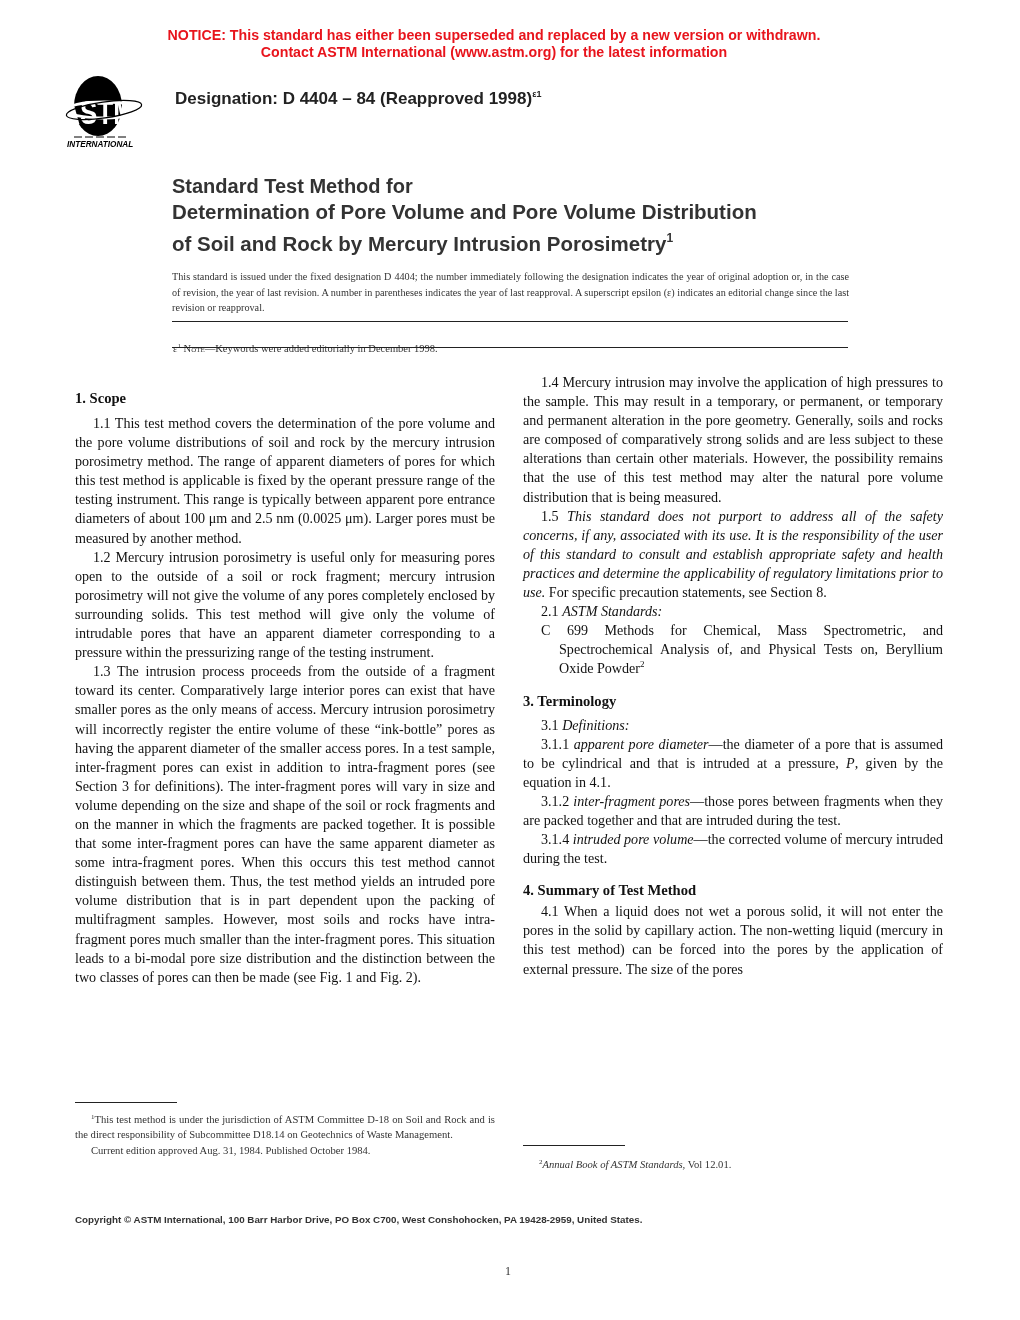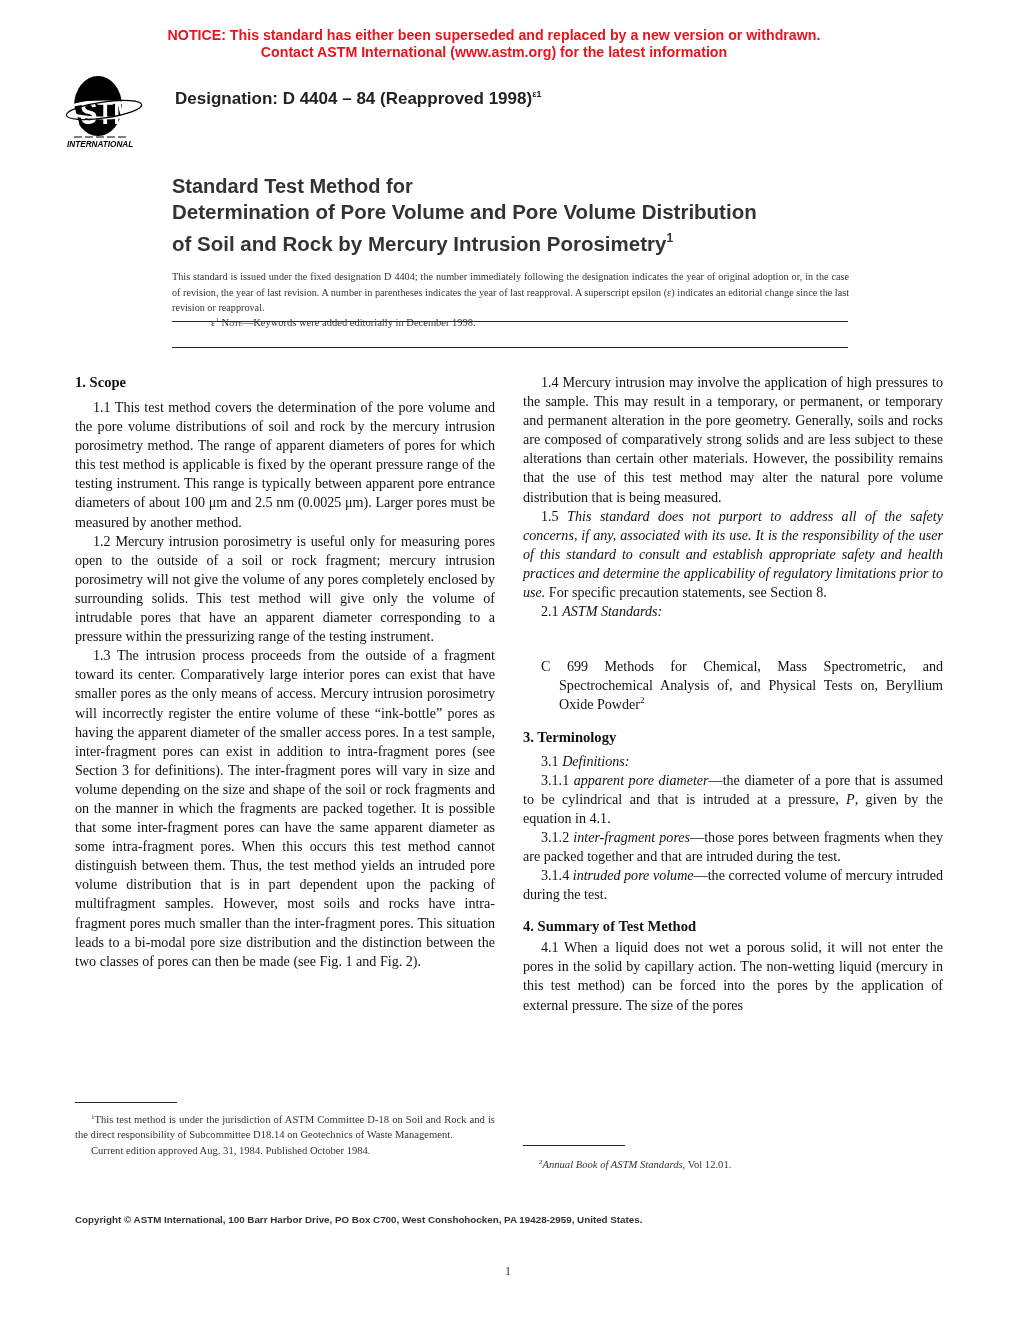--- a/index.html
+++ b/index.html
@@ -15,26 +15,26 @@
 
   .title { position: absolute; left: 172px; top: 173px; font-weight: bold; color: #333; font-size: 20px; line-height: 26px; }
   .title .t1 { display: block; }
   .title .t2, .title .t3 { display: block; font-size: 20.5px; }
   .title sup { font-size: 12px; vertical-align: 9px; }
 
   .issued { position: absolute; left: 172px; top: 269px; width: 677px; font-size: 10.2px; line-height: 15.5px; color: #333; text-align: justify; }
   .rule { position: absolute; left: 172px; width: 676px; height: 0; border-top: 1px solid #222; }
   .rule.r1 { top: 321px; }
   .rule.r2 { top: 347px; }
-  .epsnote { position: absolute; left: 173px; top: 316px; font-size: 10.5px; color: #333; margin-left: 38px; }
+  .epsnote { position: absolute; left: 173px; top: 342px; font-size: 10.5px; color: #333; }
   .epsnote sup { font-size: 7px; vertical-align: 4px; }
   .epsnote .sc { font-variant: small-caps; }
 
   .col { position: absolute; top: 373px; width: 420px; font-size: 14.1px; line-height: 19.1px; color: #111; }
-  .col.left { left: 75px; }
+  .col.left { left: 75px; margin-top: 16px; }
   .col.right { left: 523px; }
   .col p { margin: 0; text-align: justify; text-indent: 18px; }
   .col h2 { margin: 0; font-size: 14.6px; font-weight: bold; line-height: 19px; }
   .col h2.gap { margin-top: 13px; margin-bottom: 5px; }
   .col h2.first { margin-bottom: 6px; }
   .col .ref { margin-left: 18px; text-indent: -18px; padding-left: 18px; text-align: justify; }
   .col i { }
   .col sup { font-size: 9px; vertical-align: 6px; line-height: 0; }
 
   .fn-rule { position: absolute; height: 0; border-top: 1px solid #222; width: 102px; }
@@ -91,21 +91,21 @@
   <p>1.1 This test method covers the determination of the pore volume and the pore volume distributions of soil and rock by the mercury intrusion porosimetry method. The range of apparent diameters of pores for which this test method is applicable is fixed by the operant pressure range of the testing instrument. This range is typically between apparent pore entrance diameters of about 100 μm and 2.5 nm (0.0025 μm). Larger pores must be measured by another method.</p>
   <p>1.2 Mercury intrusion porosimetry is useful only for measuring pores open to the outside of a soil or rock fragment; mercury intrusion porosimetry will not give the volume of any pores completely enclosed by surrounding solids. This test method will give only the volume of intrudable pores that have an apparent diameter corresponding to a pressure within the pressurizing range of the testing instrument.</p>
   <p>1.3 The intrusion process proceeds from the outside of a fragment toward its center. Comparatively large interior pores can exist that have smaller pores as the only means of access. Mercury intrusion porosimetry will incorrectly register the entire volume of these “ink-bottle” pores as having the apparent diameter of the smaller access pores. In a test sample, inter-fragment pores can exist in addition to intra-fragment pores (see Section 3 for definitions). The inter-fragment pores will vary in size and volume depending on the size and shape of the soil or rock fragments and on the manner in which the fragments are packed together. It is possible that some inter-fragment pores can have the same apparent diameter as some intra-fragment pores. When this occurs this test method cannot distinguish between them. Thus, the test method yields an intruded pore volume distribution that is in part dependent upon the packing of multifragment samples. However, most soils and rocks have intra-fragment pores much smaller than the inter-fragment pores. This situation leads to a bi-modal pore size distribution and the distinction between the two classes of pores can then be made (see Fig. 1 and Fig. 2).</p>
 </div>
 
 <div class="col right serif">
   <p>1.4 Mercury intrusion may involve the application of high pressures to the sample. This may result in a temporary, or permanent, or temporary and permanent alteration in the pore geometry. Generally, soils and rocks are composed of comparatively strong solids and are less subject to these alterations than certain other materials. However, the possibility remains that the use of this test method may alter the natural pore volume distribution that is being measured.</p>
   <p><span>1.5 </span><i>This standard does not purport to address all of the safety concerns, if any, associated with its use. It is the responsibility of the user of this standard to consult and establish appropriate safety and health practices and determine the applicability of regulatory limitations prior to use.</i><span> For specific precaution statements, see Section 8.</span></p>
 
   <p><span>2.1 </span><i>ASTM Standards:</i></p>
-  <div class="ref" style="margin-left:0; padding-left:36px; text-indent:-18px;margin-top:36px;"><span>C 699 Methods for Chemical, Mass Spectrometric, and Spectrochemical Analysis of, and Physical Tests on, Beryllium Oxide Powder</span><sup>2</sup></div>
+  <div class="ref" style="margin-left:0; padding-left:36px; text-indent:-18px;"><span>C 699 Methods for Chemical, Mass Spectrometric, and Spectrochemical Analysis of, and Physical Tests on, Beryllium Oxide Powder</span><sup>2</sup></div>
 
   <h2 class="gap">3.  Terminology</h2>
   <p><span>3.1 </span><i>Definitions:</i></p>
   <p><span>3.1.1 </span><i>apparent pore diameter</i><span>—the diameter of a pore that is assumed to be cylindrical and that is intruded at a pressure, </span><i>P</i><span>, given by the equation in 4.1.</span></p>
   <p><span>3.1.2 </span><i>inter-fragment pores</i><span>—those pores between fragments when they are packed together and that are intruded during the test.</span></p>
   <p><span>3.1.4 </span><i>intruded pore volume</i><span>—the corrected volume of mercury intruded during the test.</span></p>
 
   <h2 class="gap" style="margin-bottom:2px;">4.  Summary of Test Method</h2>
   <p>4.1 When a liquid does not wet a porous solid, it will not enter the pores in the solid by capillary action. The non-wetting liquid (mercury in this test method) can be forced into the pores by the application of external pressure. The size of the pores</p>
 </div>

